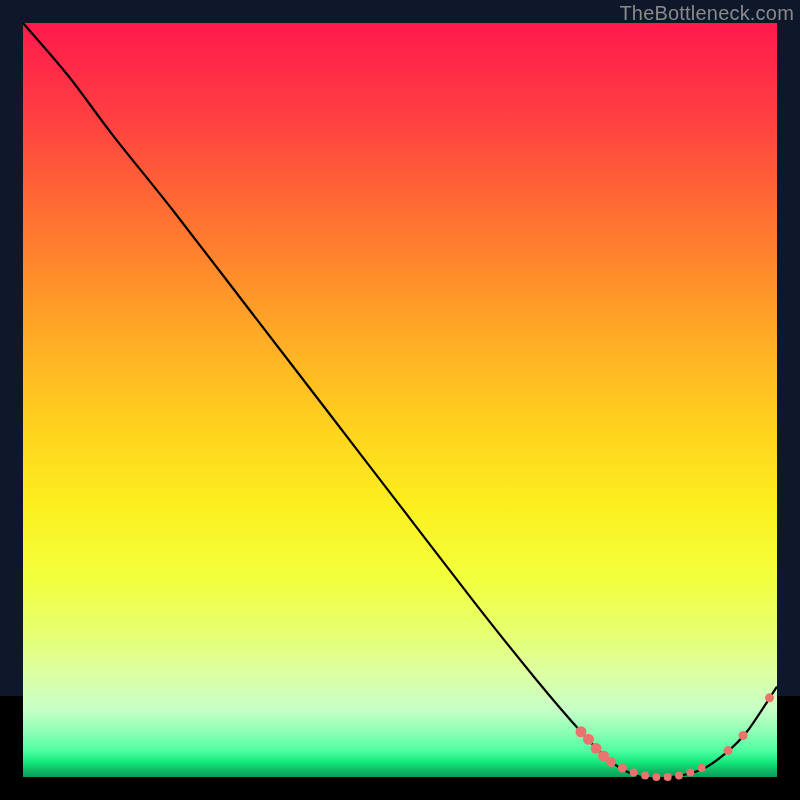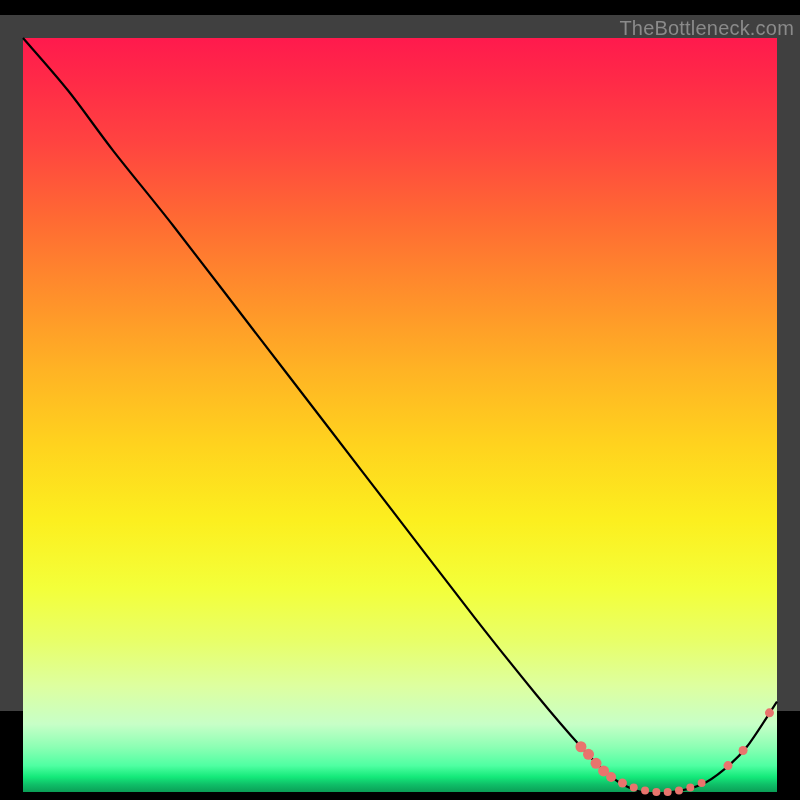--- a/index.html
+++ b/index.html
@@ -10,22 +10,21 @@
     background: #000;
     overflow: hidden;
     font-family: Arial, Helvetica, sans-serif;
   }
   .frame {
     position: absolute;
     left: 0;
     top: 0;
     width: 800px;
     height: 696px;
-    background: #404040;
-    margin-top: 15px;
+    background: #0f172a;
   }
   .plot-area {
     position: absolute;
     left: 23px;
     top: 23px;
     width: 754px;
     height: 754px;
     
     background: linear-gradient(
       to bottom,

